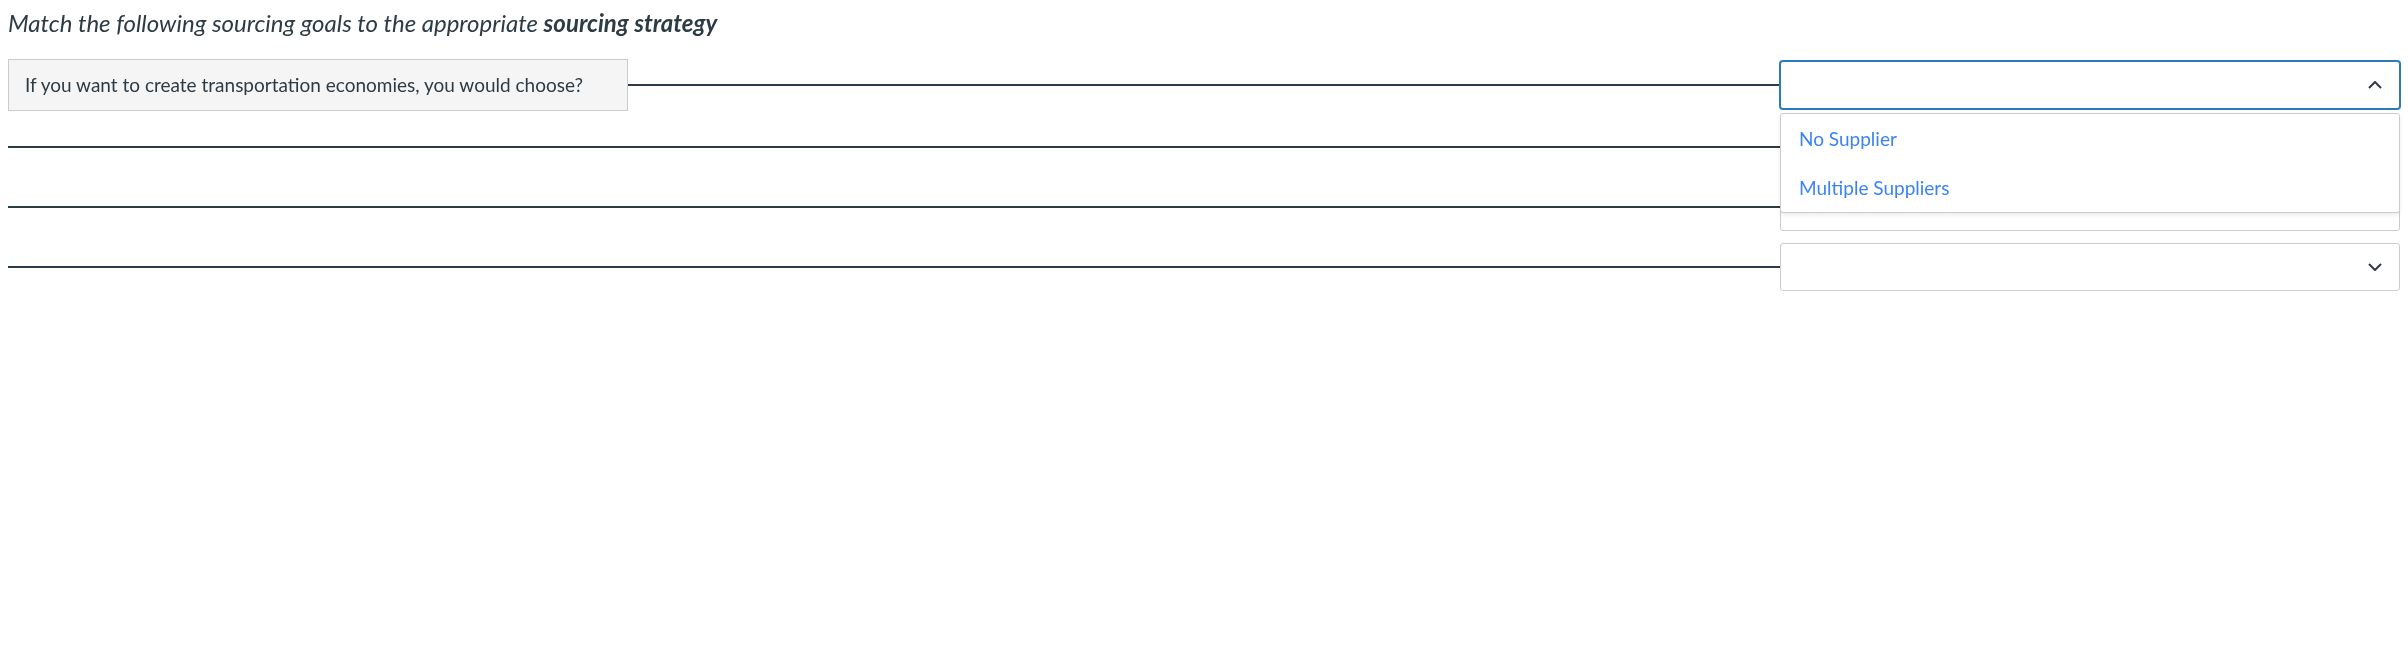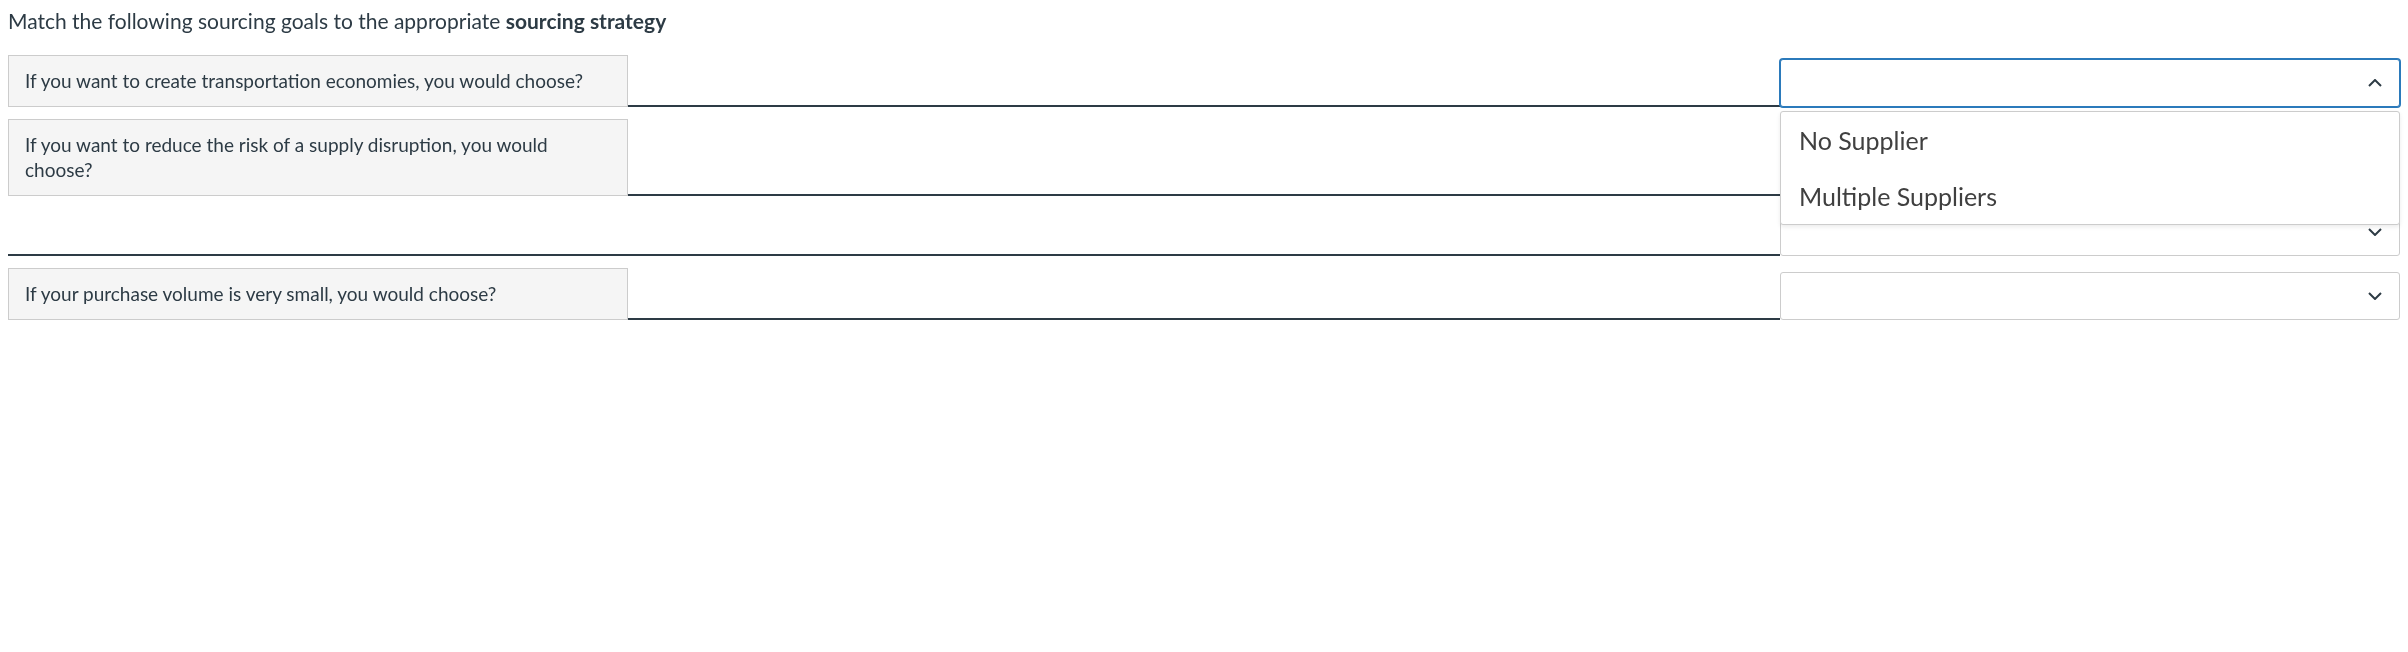--- a/index.html
+++ b/index.html
@@ -9,32 +9,33 @@
     }
     body {
       font-family: -apple-system, BlinkMacSystemFont, "Segoe UI", "Lato", Arial, sans-serif;
       color: #2d3b45;
       background: #fff;
       padding: 8px;
       font-size: 19px;
     }
     .instruction {
       margin-bottom: 22px;
-      font-size: 21px;
+      font-size: 24px;
       color: #2d3b45;
+      font-style: italic;
     }
     .instruction strong {
       font-weight: 700;
     }
     .matching-container {
       position: relative;
     }
     .match-row {
       display: flex;
-      align-items: flex-end;
+      align-items: center;
       margin-bottom: 12px;
       position: relative;
     }
     .question-box {
       flex: 0 0 620px;
       background: #f5f5f5;
       border: 1px solid #ccc;
       padding: 12px 16px;
       font-size: 19px;
       color: #2d3b45;
@@ -91,22 +92,22 @@
       left: 0;
       right: 0;
       background: #fff;
       border: 1px solid #ccc;
       border-radius: 3px;
       z-index: 10;
       box-shadow: 0 2px 4px rgba(0,0,0,0.08);
     }
     .dropdown-option {
       padding: 13px 18px;
-      font-size: 25px;
-      color: #404040;
+      font-size: 19px;
+      color: #3b82f6;
       cursor: pointer;
     }
   </style>
 </head>
 <body>
 
 <div class="instruction">
   <span>Match the following sourcing goals to the appropriate </span><strong>sourcing strategy</strong>
 </div>
 
@@ -125,42 +126,40 @@
       </div>
       <div class="dropdown-menu">
         <div class="dropdown-option">No Supplier</div>
         <div class="dropdown-option">Multiple Suppliers</div>
       </div>
     </div>
   </div>
 
 
   <div class="match-row">
-    <div class="question-box">If you want to reduce the risk of a supply disruption, you would choose?</div>
     <div class="connector"></div>
     <div class="dropdown-box" style="visibility:hidden;">
       <div class="dropdown"></div>
     </div>
   </div>
 
   <div class="match-row">
     <div class="connector"></div>
     <div class="dropdown-box">
       <div class="dropdown">
         <span class="chevron">
           <svg viewBox="0 0 14 8">
               <path d="M1 1 L7 7 L13 1"></path>
             </svg>
         </span>
       </div>
     </div>
   </div>
 
   <div class="match-row">
-    <div class="question-box">If your purchase volume is very small, you would choose?</div>
     <div class="connector"></div>
     <div class="dropdown-box">
       <div class="dropdown">
         <span class="chevron">
           <svg viewBox="0 0 14 8">
               <path d="M1 1 L7 7 L13 1"></path>
             </svg>
         </span>
       </div>
     </div>

